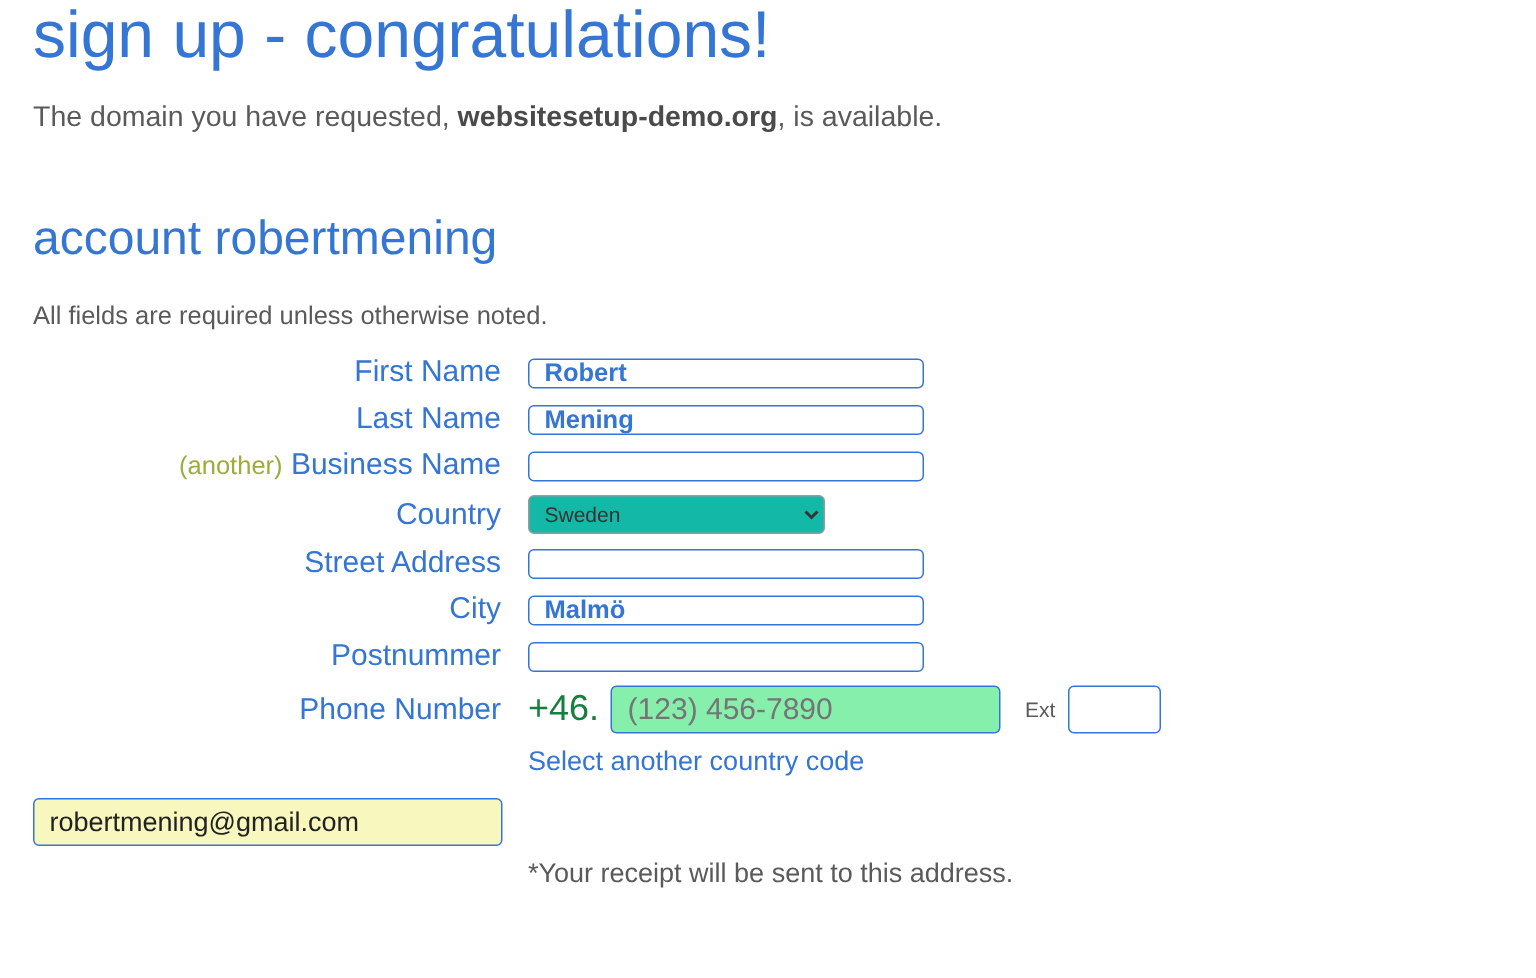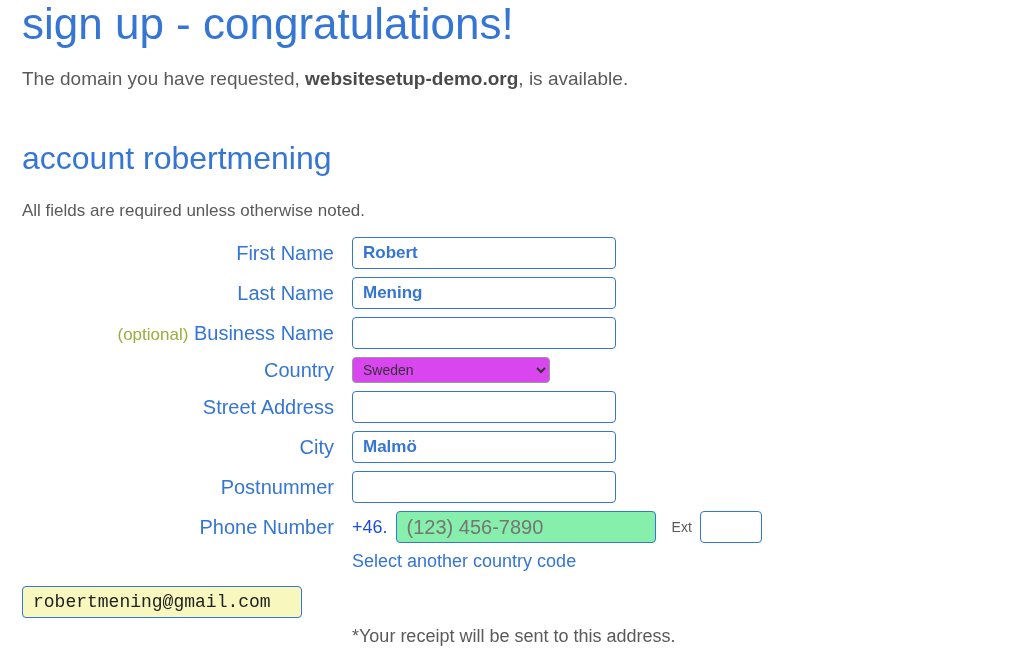--- a/index.html
+++ b/index.html
@@ -66,45 +66,45 @@
     font-size: 17px;
   }
   .field-col {
     flex: 0 0 auto;
     display: flex;
     align-items: center;
     gap: 8px;
   }
   input.text {
     width: 264px;
-    height: 32px;
+    height: 20px;
     border: 1px solid #3575D3;
     border-radius: 4px;
     padding: 0 10px;
     font-size: 17px;
     font-family: inherit;
     color: #3575D3;
     font-weight: 600;
     background: #fff;
     outline: none;
   }
   select.country {
     width: 198px;
     height: 26px;
     border: 1px solid #999;
     border-radius: 4px;
-    background: #d946ef;
+    background: #14b8a6;
     font-size: 14px;
     padding: 0 6px;
     font-family: inherit;
     color: #333;
   }
   .phone-prefix {
-    font-size: 18px;
-    color: #1d4ed8;
+    font-size: 24px;
+    color: #15803d;
   }
   input.phone {
     width: 260px;
     height: 32px;
     border: 1px solid #3575D3;
     border-radius: 4px;
     padding: 0 10px;
     font-size: 20px;
     font-family: inherit;
     color: #3575D3;
@@ -136,27 +136,27 @@
   .link-row a {
     color: #3575D3;
     text-decoration: none;
     font-size: 18px;
     cursor: pointer;
   }
   .star-label::before {
     content: "*";
   }
   input.email {
-    width: 280px;
+    width: 313px;
     height: 32px;
     border: 1px solid #3575D3;
     border-radius: 4px;
     padding: 0 10px;
     font-size: 18px;
-    font-family: Liberation Mono, monospace;
+    font-family: Liberation Sans, sans-serif;
     color: #222;
     font-weight: 500;
     background: #F7F7BE;
     outline: none;
   }
   .hint-row {
     margin-left: 330px;
     font-size: 18px;
     color: #5a5a5a;
     margin-top: 6px;
@@ -187,21 +187,21 @@
 
     <div class="row">
       <div class="label-col">Last Name</div>
       <div class="field-col">
         <input class="text" type="text" value="Mening" style="">
       </div>
     </div>
 
     <div class="row">
       <div class="label-col">
-        <span class="optional">(optional)</span>
+        <span class="optional">(another)</span>
         <span>Business Name</span>
       </div>
       <div class="field-col">
         <input class="text" type="text" value="" style="">
       </div>
     </div>
 
     <div class="row">
       <div class="label-col">Country</div>
       <div class="field-col">

